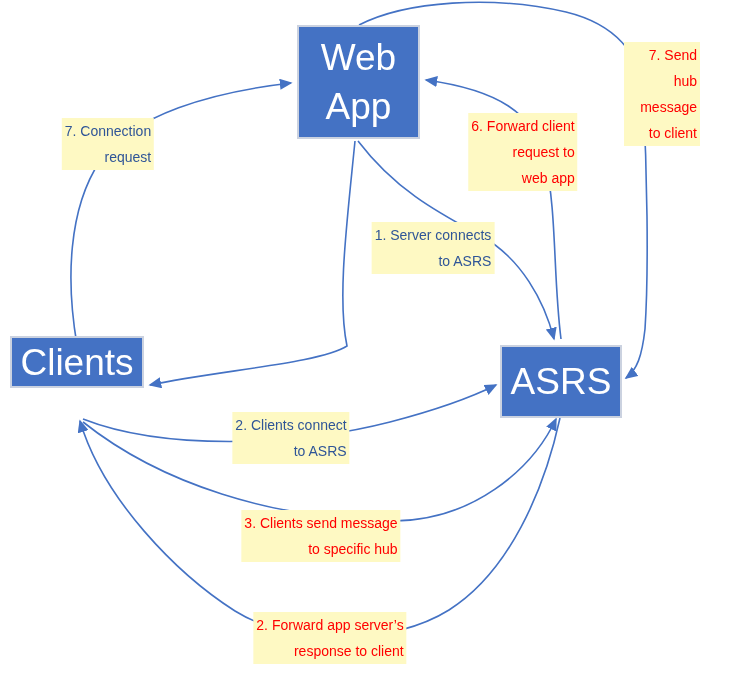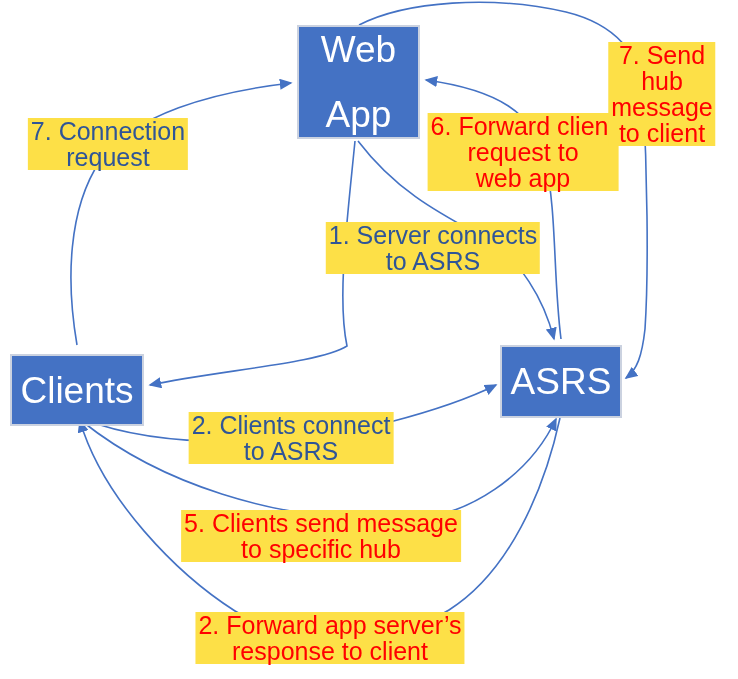--- a/index.html
+++ b/index.html
@@ -5,36 +5,36 @@
   html,body{margin:0;padding:0;background:#fff;}
   #canvas{
     position:relative;width:738px;height:679px;background:#fff;overflow:hidden;
     font-family:"Liberation Sans",sans-serif;
   }
   #arrows{position:absolute;left:0;top:0;z-index:1;}
   #arrows path.connector{fill:none;stroke:var(--arrow,#4472C4);stroke-width:1.6px;}
   #arrows .ah{fill:var(--arrow,#4472C4);}
   .step-label{
     position:absolute;z-index:2;transform:translateX(-50%);
-    background:#fde047;padding:0 3px;
-    font-size:25px;line-height:26px;text-align:center;white-space:pre-line;
+    background:#fef9c3;padding:0 3px;
+    font-size:14px;line-height:26px;text-align:right;white-space:pre-line;
   }
   .step-label.blue{color:var(--blue,#2F5597);}
   .step-label.red{color:var(--red,#FF0000);}
   .node{
     position:absolute;z-index:3;
     background:var(--node-fill,#4472C4);
     border:2px solid var(--node-border,#CBD2E0);
     box-sizing:border-box;
     color:var(--node-text,#FFFFFF);
     display:flex;align-items:center;justify-content:center;
-    font-size:37px;line-height:65px;text-align:center;white-space:pre-line;
+    font-size:37px;line-height:49px;text-align:center;white-space:pre-line;
   }
   #node-web-app{left:297px;top:25px;width:123px;height:114px;}
-  #node-clients{left:10px;top:354px;width:134px;height:72px;text-align:center;}
+  #node-clients{left:10px;top:336px;width:134px;height:52px;text-align:center;}
   #node-asrs{left:500px;top:345px;width:122px;height:73px;}
   #label-1{left:433px;top:222px;}
   #label-2{left:108px;top:118px;}
   #label-3{left:322px;top:302px;}
   #label-4{left:291px;top:412px;}
   #label-5{left:321px;top:510px;}
   #label-6{left:523px;top:113px;}
   #label-7{left:662px;top:42px;}
   #label-8{left:330px;top:612px;}
 </style>
@@ -58,21 +58,21 @@
     <path class="connector" d="M 359 25 C 406 1, 492 -5, 566 12 C 615 24, 641 54, 643 94 C 647 168, 649 268, 645 329 C 642 356, 637 370, 626 378" marker-end="url(#ah)"></path>
     <path class="connector" d="M 560 418 C 544 491, 509 572, 449 610 C 393 645, 295 648, 235 611 C 177 574, 103 499, 80 421" marker-end="url(#ah)"></path>
   </svg>
 
   <div class="step-label blue" id="label-1">1. Server connects
 to ASRS</div>
   <div class="step-label blue" id="label-2">7. Connection
 request</div>
   <div class="step-label blue" id="label-4">2. Clients connect
 to ASRS</div>
-  <div class="step-label red" id="label-5">5. Clients send message
+  <div class="step-label red" id="label-5">3. Clients send message
 to specific hub</div>
   <div class="step-label red" id="label-6">6. Forward client
 request to
 web app</div>
   <div class="step-label red" id="label-7">7. Send hub
 message
 to client</div>
   <div class="step-label red" id="label-8">2. Forward app server’s
 response to client</div>
 

